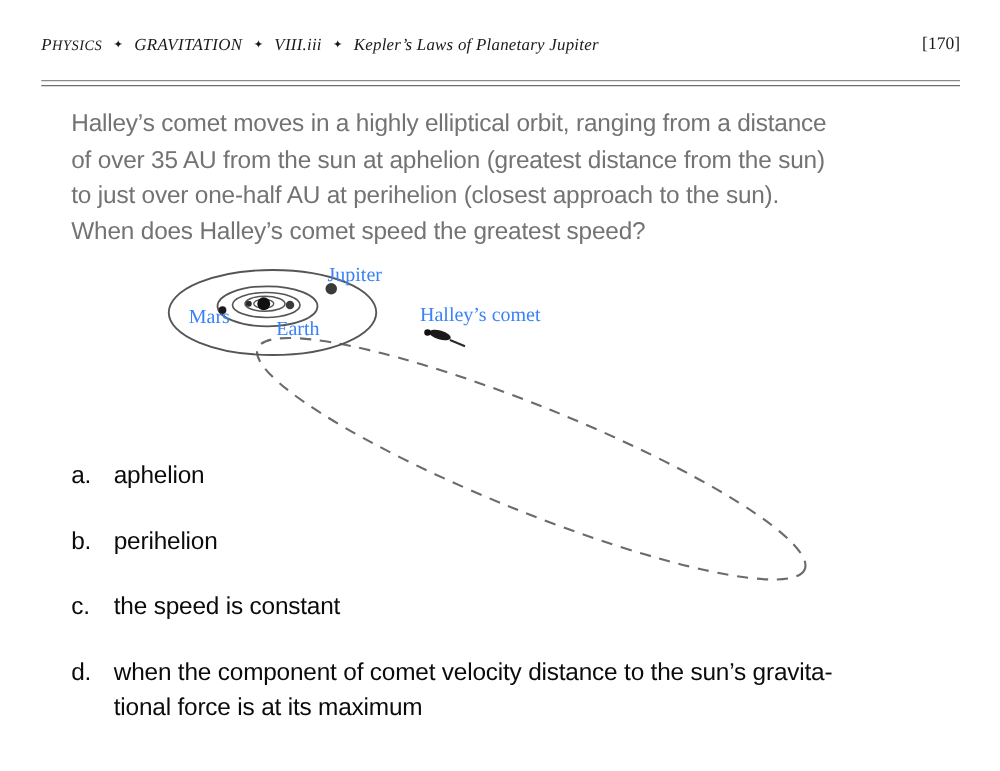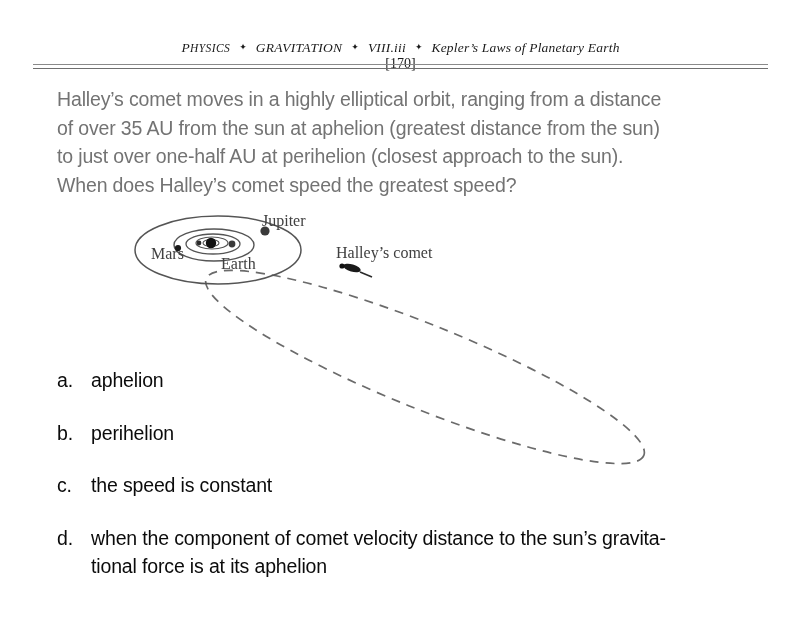--- a/index.html
+++ b/index.html
@@ -20,29 +20,28 @@
   .page {
     position: absolute;
     inset: 0;
     background: #ffffff;
   }
 
   
   .runhead {
     position: absolute;
     left: 33px;
-    top: 40px;
+    top: 28px;
     width: 735px;
     height: 20px;
     display: flex;
-    align-items: center;
+    align-items: flex-start;
     font-family: "Liberation Serif", "DejaVu Serif", serif;
     font-style: italic;
     color: #1a1a1a;
-    flex-direction: column;
   }
   .runhead-left {
     display: flex;
     align-items: baseline;
     flex: 1 1 auto;
     white-space: nowrap;
   }
   .rh-item {
     font-style: italic;
     font-size: 13.5px;
@@ -104,21 +103,21 @@
     top: 195px;
     width: 800px;
     height: 290px;
   }
   .figure svg { display: block; }
 
   .fig-label {
     position: absolute;
     font-family: "Liberation Serif", "DejaVu Serif", serif;
     font-size: 16px;
-    color: #404040;
+    color: #3b82f6;
     white-space: nowrap;
   }
   #label-jupiter { left: 262px; top: 17px; }
   #label-mars    { left: 151px; top: 50px; }
   #label-earth   { left: 221px; top: 60px; font-family: Liberation Serif, serif; }
   #label-comet   { left: 336px; top: 49px; }
 
   
   .answers {
     position: absolute;
@@ -150,21 +149,21 @@
 <div class="page">
 
   <div class="runhead">
     <div class="runhead-left">
       <span class="rh-item smallcaps"><span class="cap">P</span>HYSICS</span>
       <span class="rh-sep">✦</span>
       <span class="rh-item allcaps">GRAVITATION</span>
       <span class="rh-sep">✦</span>
       <span class="rh-item">VIII.iii</span>
       <span class="rh-sep">✦</span>
-      <span class="rh-item">Kepler’s Laws of Planetary Earth</span>
+      <span class="rh-item">Kepler’s Laws of Planetary Jupiter</span>
     </div>
     <div class="runhead-right">[170]</div>
   </div>
   <div class="rule"></div>
 
   <div class="qtext">
     <div>Halley’s comet moves in a highly elliptical orbit, ranging from a distance</div>
     <div>of over 35 AU from the sun at aphelion (greatest distance from the sun)</div>
     <div>to just over one-half AU at perihelion (closest approach to the sun).</div>
     <div class="lastline">When does Halley’s comet speed the greatest speed?</div>
@@ -221,19 +220,19 @@
 
     <div class="ans">
       <span class="ans-key">c.</span>
       <span class="ans-text">the speed is constant</span>
     </div>
 
     <div class="ans">
       <span class="ans-key">d.</span>
       <span class="ans-text">
         <span>when the component of comet velocity distance to the sun’s gravita-</span>
-        <span class="l2">tional force is at its aphelion</span>
+        <span class="l2">tional force is at its maximum</span>
       </span>
     </div>
 
   </div>
 
 </div>
 
 </body></html>

